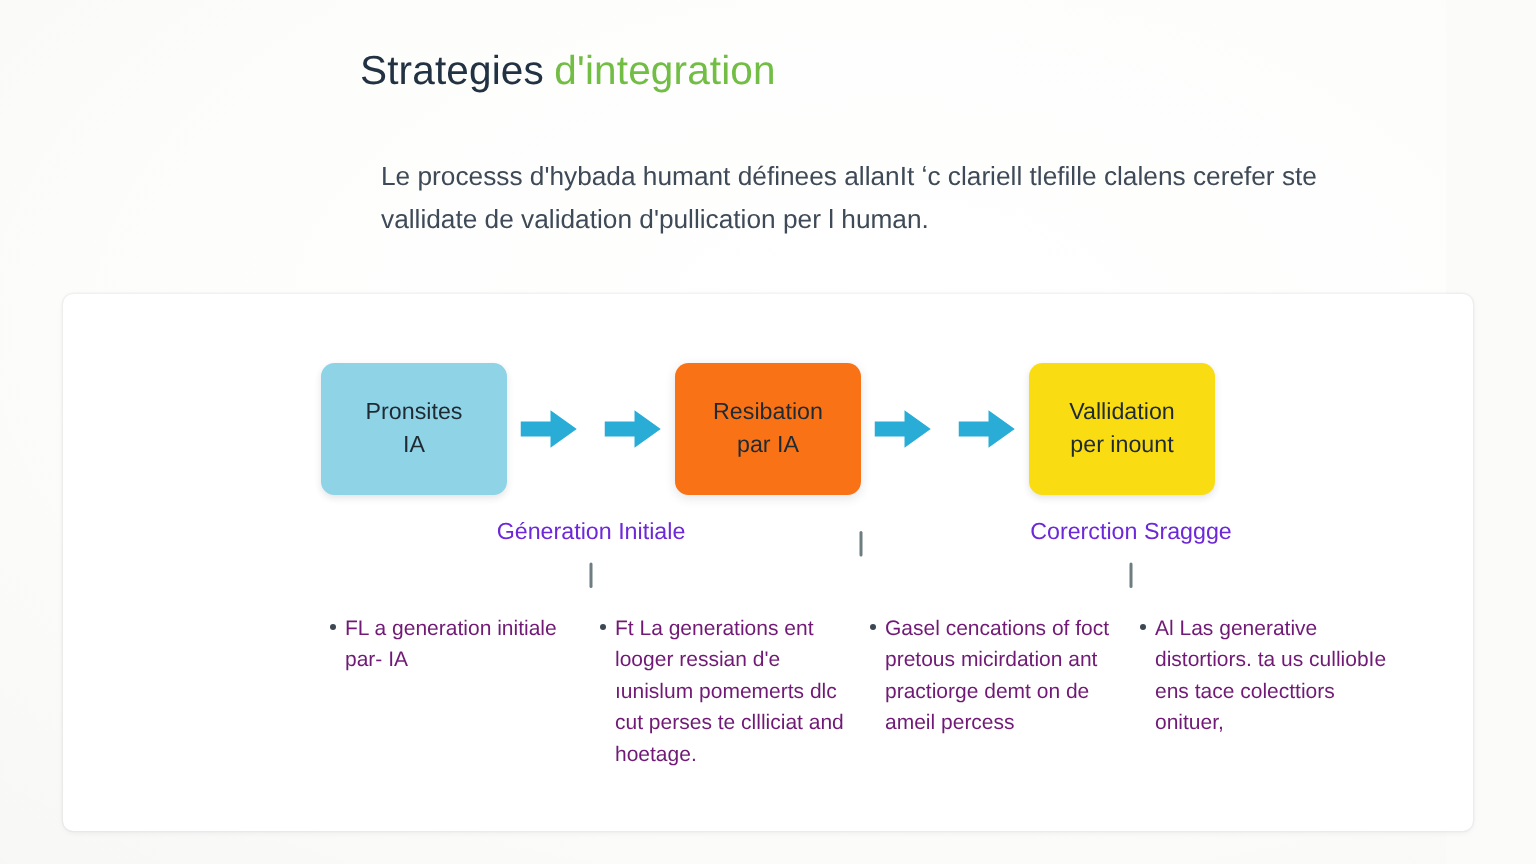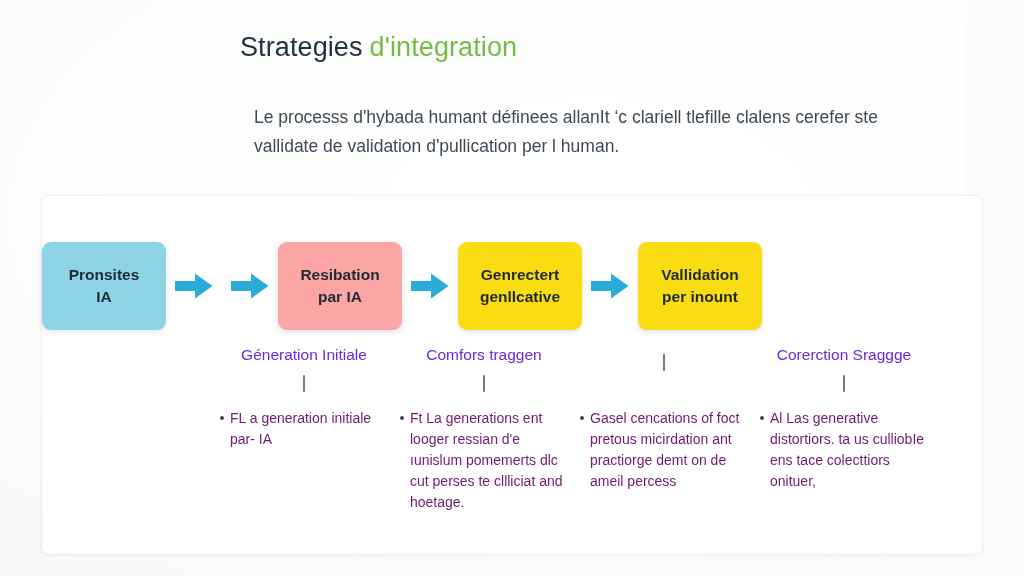--- a/index.html
+++ b/index.html
@@ -67,21 +67,21 @@
 
   
   .flow {
     position: absolute;
     left: 0;
     top: 44px;
     width: 940px;
     height: 92px;
     display: flex;
     align-items: center;
-    font-weight: bold;
+    justify-content: center;
   }
   .node {
     width: 124px;
     height: 88px;
     border-radius: 9px;
     display: flex;
     align-items: center;
     justify-content: center;
     text-align: center;
     flex: 0 0 auto;
@@ -89,21 +89,21 @@
   }
   .node-label {
     font-size: 15.5px;
     line-height: 22px;
     color: #1f2a33;
     padding: 0 6px;
     white-space: pre-line;
   }
   .node.blue   { background: #8ed3e6; }
   .node.orange { background: #f89c14; }
-  .node.white  { background: #fca5a5; box-shadow: 0 2px 7px rgba(40,50,70,0.13); }
+  .node.white  { background: #f97316; box-shadow: 0 2px 7px rgba(40,50,70,0.13); }
   .node.yellow { background: #f9dd12; }
 
   .arrow {
     flex: 0 0 auto;
     width: 56px;
     height: 88px;
     display: flex;
     align-items: center;
     justify-content: center;
   }
@@ -217,24 +217,20 @@
         <span class="node-label">Resibation
 par IA</span>
       </div>
 
       <div class="arrow">
         <svg width="38" height="26" viewBox="0 0 38 26" aria-hidden="true">
           <path d="M0 8 H20 V0.5 L37.5 13 L20 25.5 V18 H0 Z" fill="#29add6"></path>
         </svg>
       </div>
 
-      <div class="node yellow">
-        <span class="node-label">Genrectert
-genllcative</span>
-      </div>
 
       <div class="arrow">
         <svg width="38" height="26" viewBox="0 0 38 26" aria-hidden="true">
           <path d="M0 8 H20 V0.5 L37.5 13 L20 25.5 V18 H0 Z" fill="#29add6"></path>
         </svg>
       </div>
 
       <div class="node yellow">
         <span class="node-label">Vallidation
 per inount</span>
@@ -243,24 +239,20 @@
     </div>
 
     <div class="captions">
       <div class="caption-cell spacer"></div>
 
       <div class="caption-cell">
         <div class="caption-text">Géneration Initiale</div>
         <div class="connector"></div>
       </div>
 
-      <div class="caption-cell">
-        <div class="caption-text">Comfors traggen</div>
-        <div class="connector"></div>
-      </div>
 
       <div class="caption-cell">
         <div class="connector"></div>
       </div>
 
       <div class="caption-cell">
         <div class="caption-text">Corerction Sraggge</div>
         <div class="connector"></div>
       </div>
     </div>

